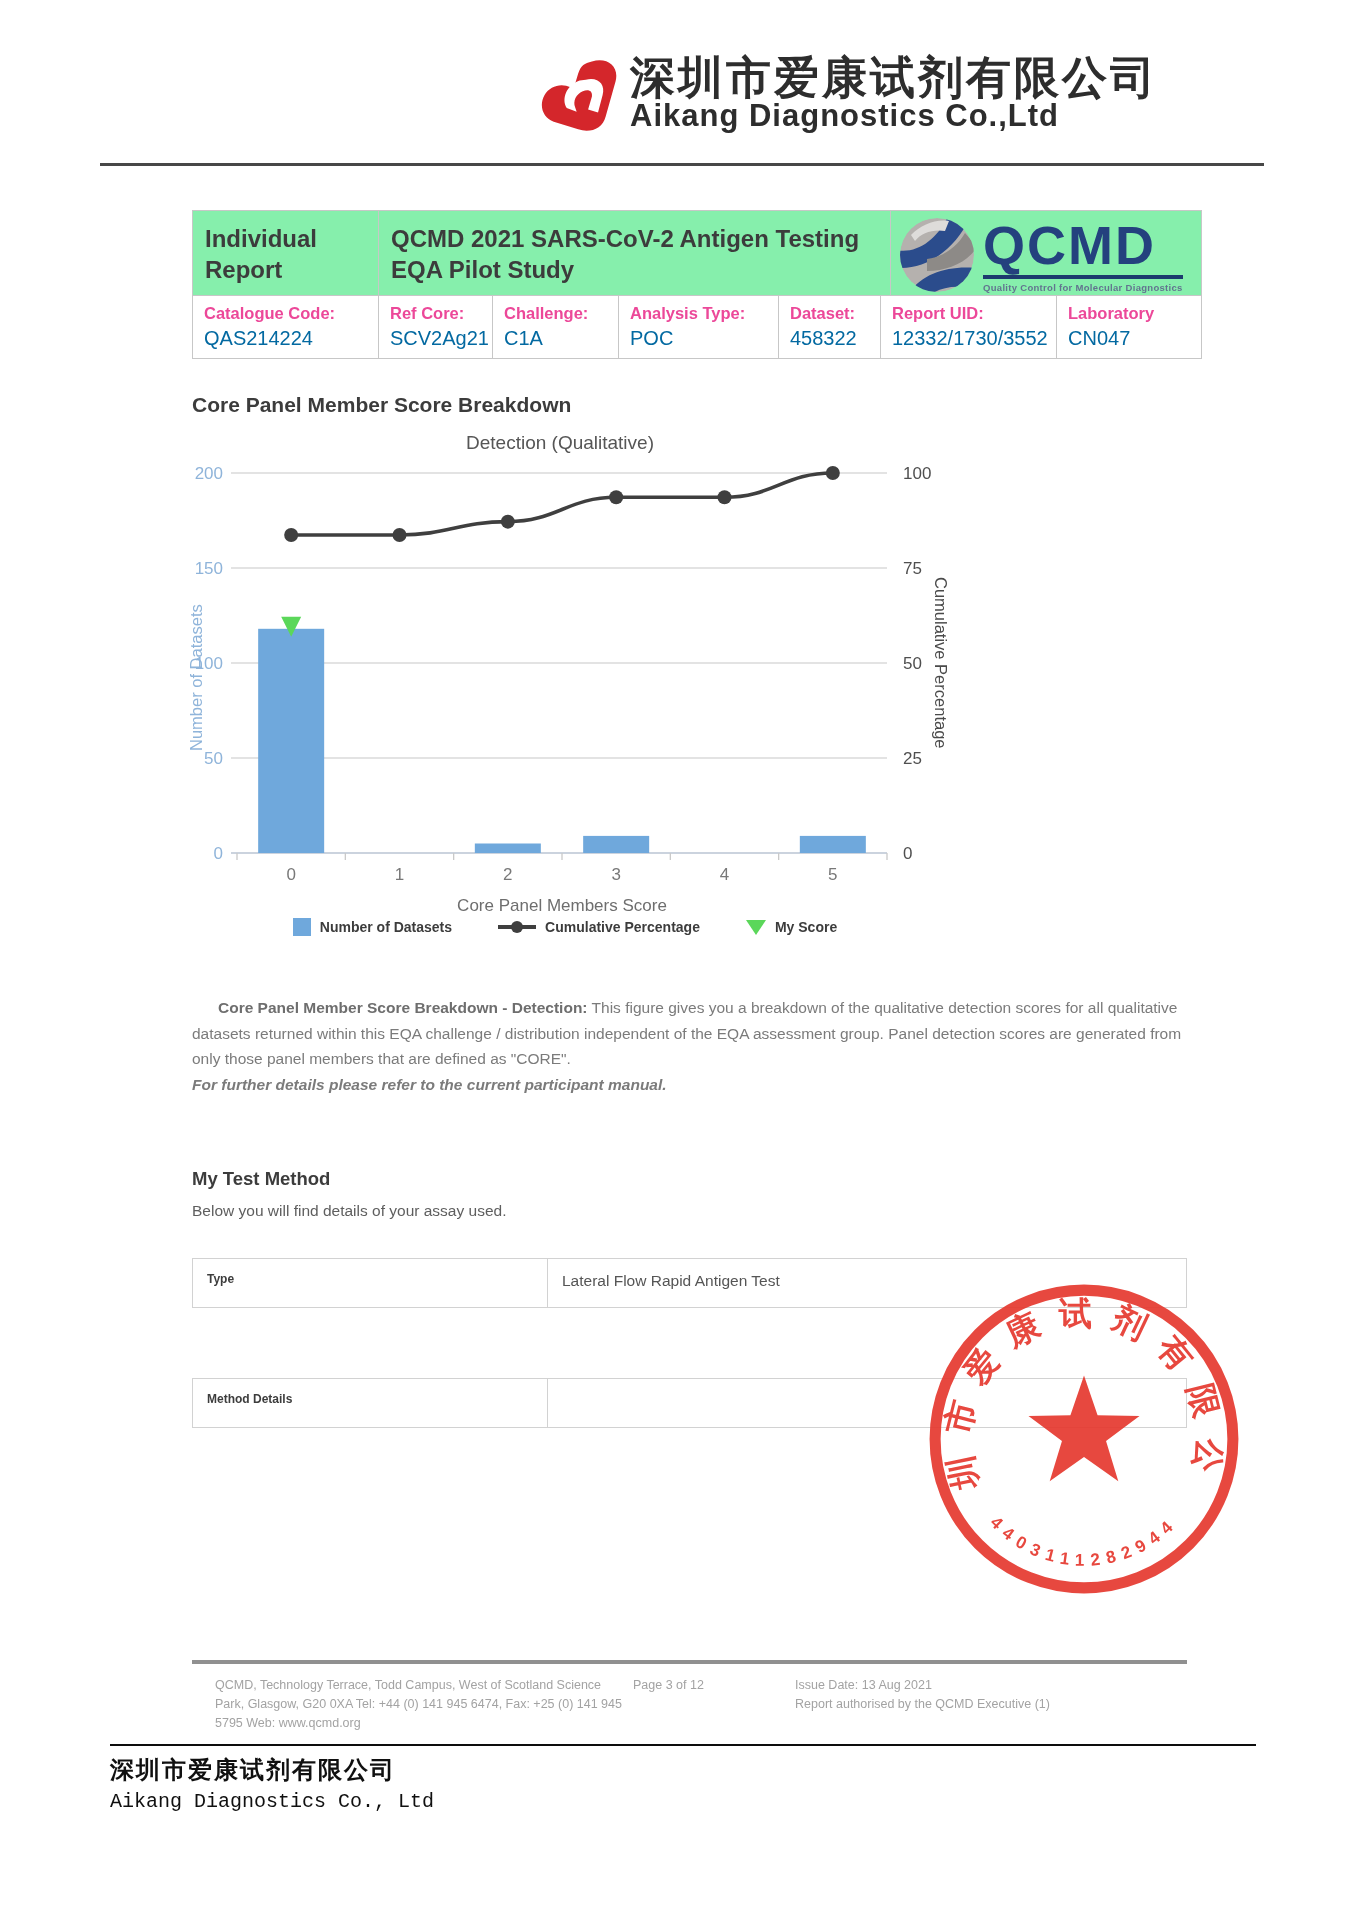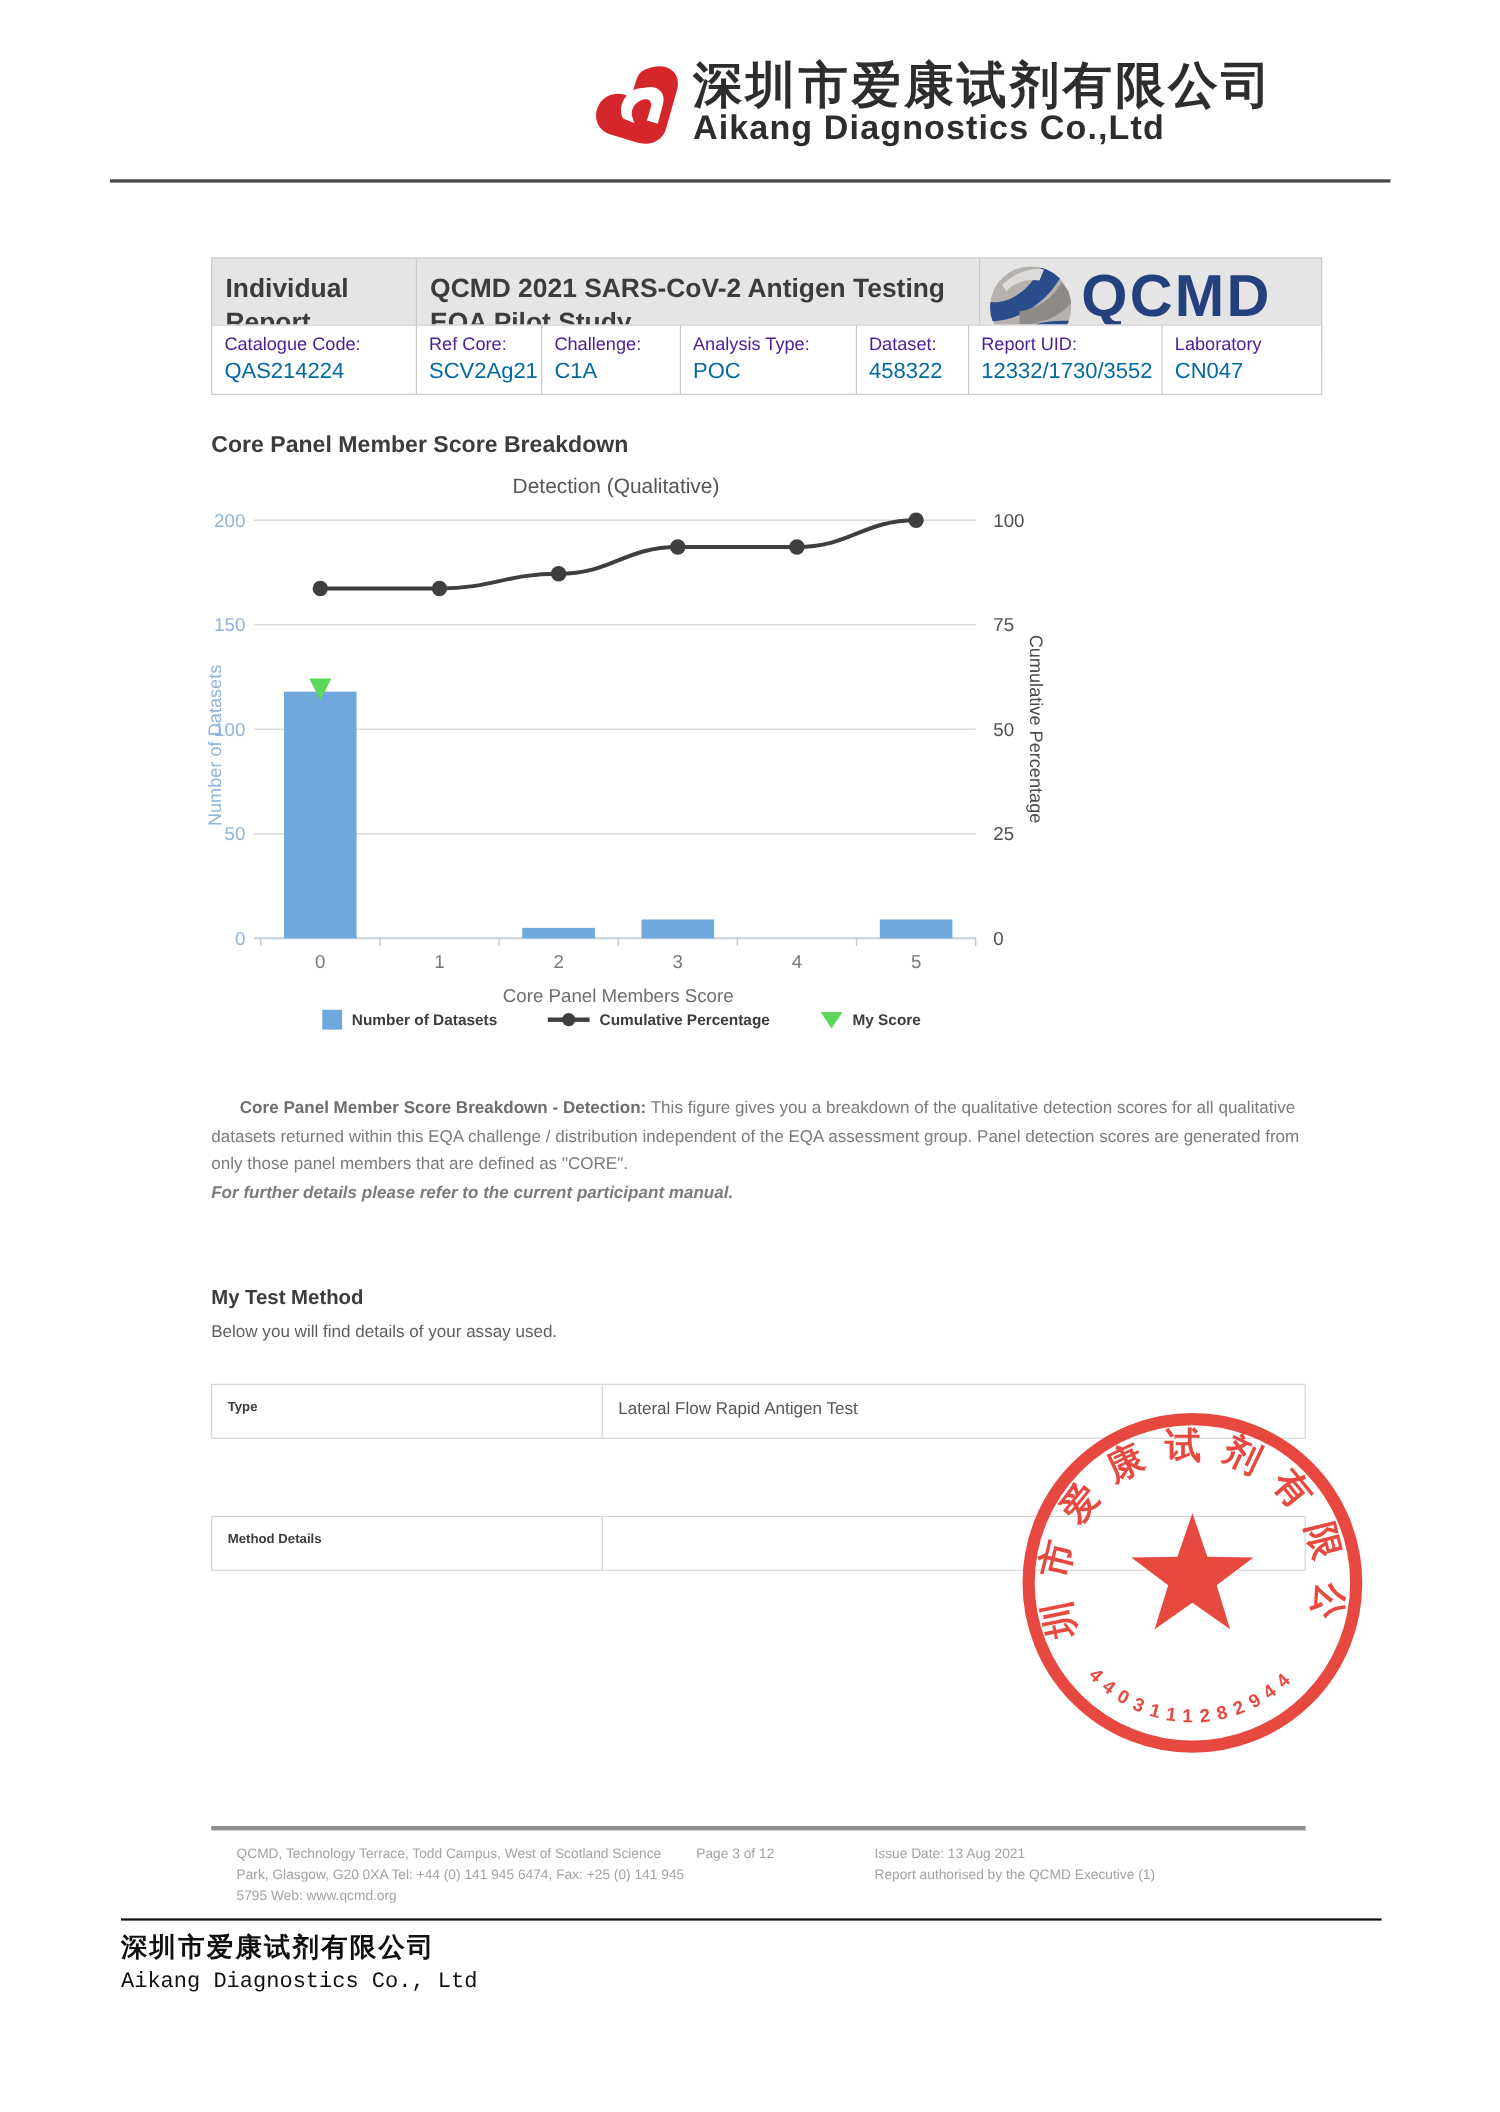--- a/index.html
+++ b/index.html
@@ -7,30 +7,30 @@
         font-family:"Liberation Sans",sans-serif;color:#333;}
   .abs{position:absolute;}
 
   
   .zh-title{left:630px;top:48px;font-size:45px;font-weight:bold;color:#2d2d2d;letter-spacing:3px;}
   .en-title{left:630px;top:98px;font-size:31px;font-weight:bold;color:#2d2d2d;letter-spacing:1px;}
   .header-rule{left:100px;top:163px;width:1164px;height:3px;background:#474747;}
 
   
   .rt1{left:192px;top:210px;width:1010px;display:grid;grid-template-columns:186px 512px 312px;
-       border:1.5px solid #c7c7c7;box-sizing:border-box;background:#e5e5e5;margin-top:24px;}
+       border:1.5px solid #c7c7c7;box-sizing:border-box;background:#86efac;}
   .rt1 .cell{border-right:1.5px solid #c7c7c7;padding:12px 12px;box-sizing:border-box;min-height:78px;}
   .rt1 .cell:last-child{border-right:none;padding:4px 6px;}
   .big-bold{font-size:24px;font-weight:bold;color:#3c3c3c;line-height:1.3;}
   .rt2{left:192px;top:295px;width:1010px;display:grid;
        grid-template-columns:186px 114px 126px 160px 102px 176px 146px;
        border:1.5px solid #c7c7c7;box-sizing:border-box;background:#fff;}
   .rt2 .cell{border-right:1.5px solid #c7c7c7;padding:8px 11px;box-sizing:border-box;min-height:55px;}
   .rt2 .cell:last-child{border-right:none;}
-  .f-label{font-size:16.5px;font-weight:normal;color:#4c1d95;}
+  .f-label{font-size:16.5px;font-weight:bold;color:#ec4899;}
   .f-value{font-size:20px;color:#0369a1;margin-top:4px;}
 
   
   .qcmd-wrap{display:flex;align-items:center;gap:6px;}
   .qcmd-text{display:flex;flex-direction:column;align-items:stretch;}
   .qcmd-word{font-size:54px;font-weight:bold;color:#24417e;letter-spacing:2px;line-height:1;}
   .qcmd-underline{height:4px;background:#1d3a6e;margin:3px 0 3px 0;}
   .qcmd-tagline{font-size:9.5px;font-weight:bold;color:#62748f;letter-spacing:.3px;white-space:nowrap;}
 
   

